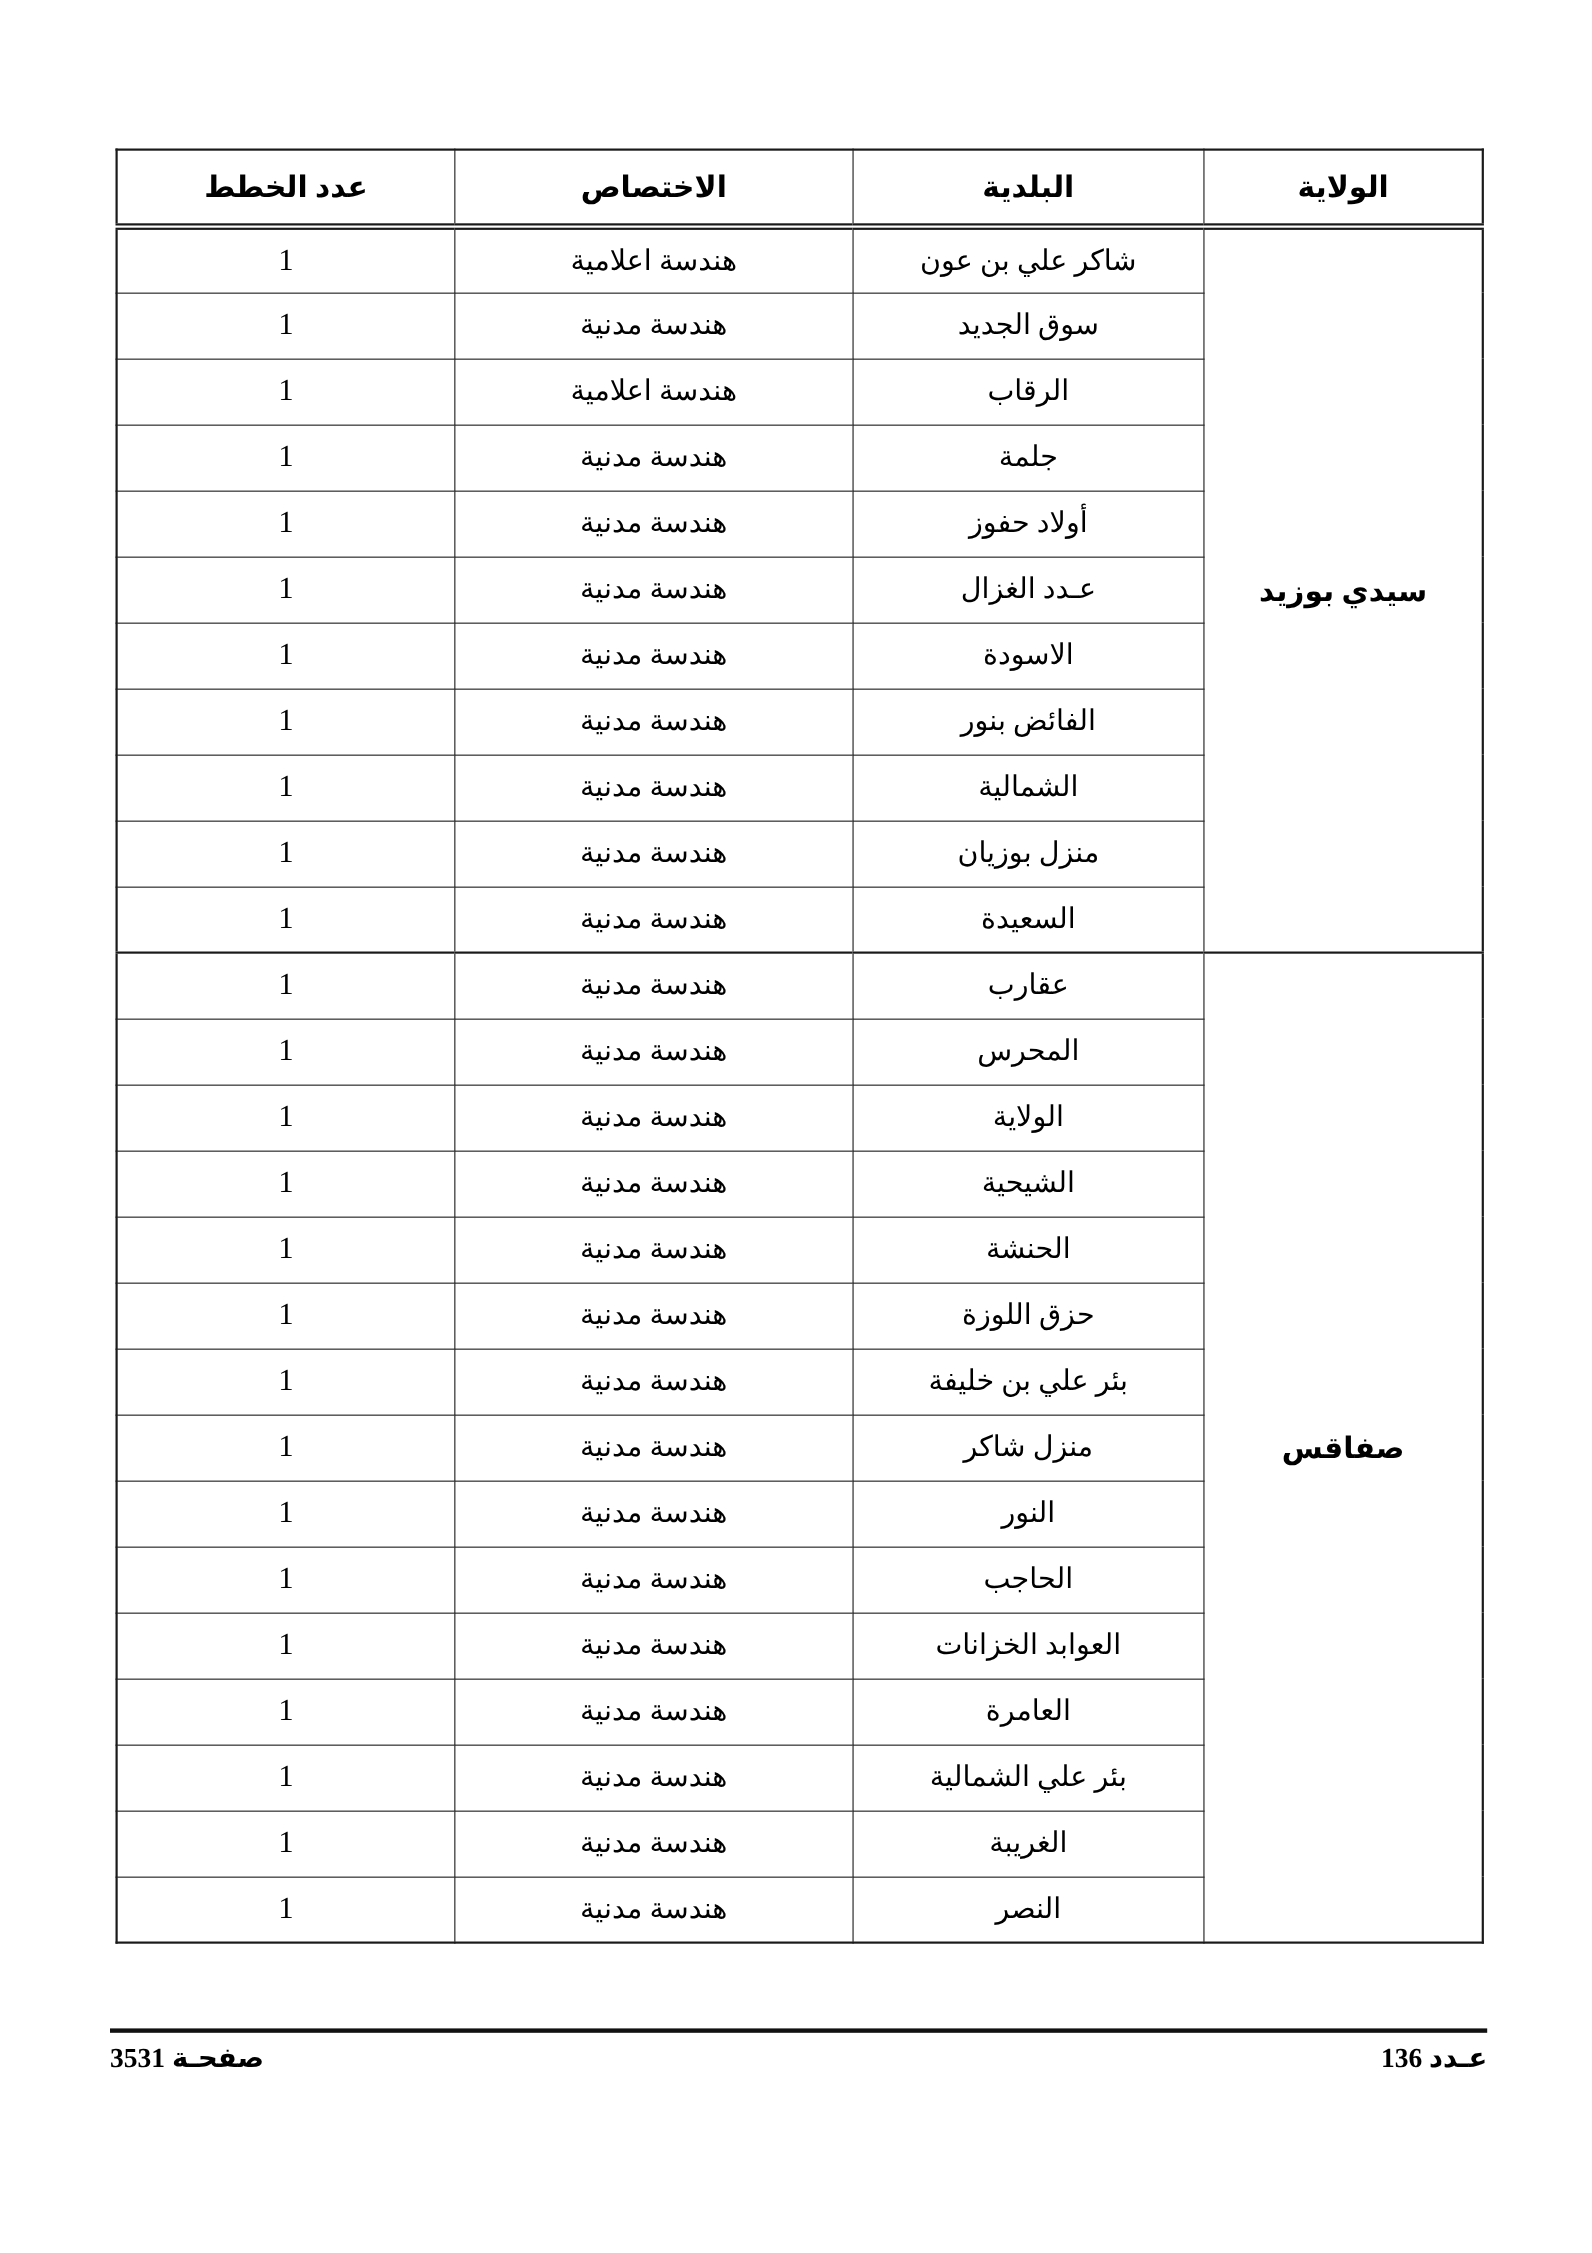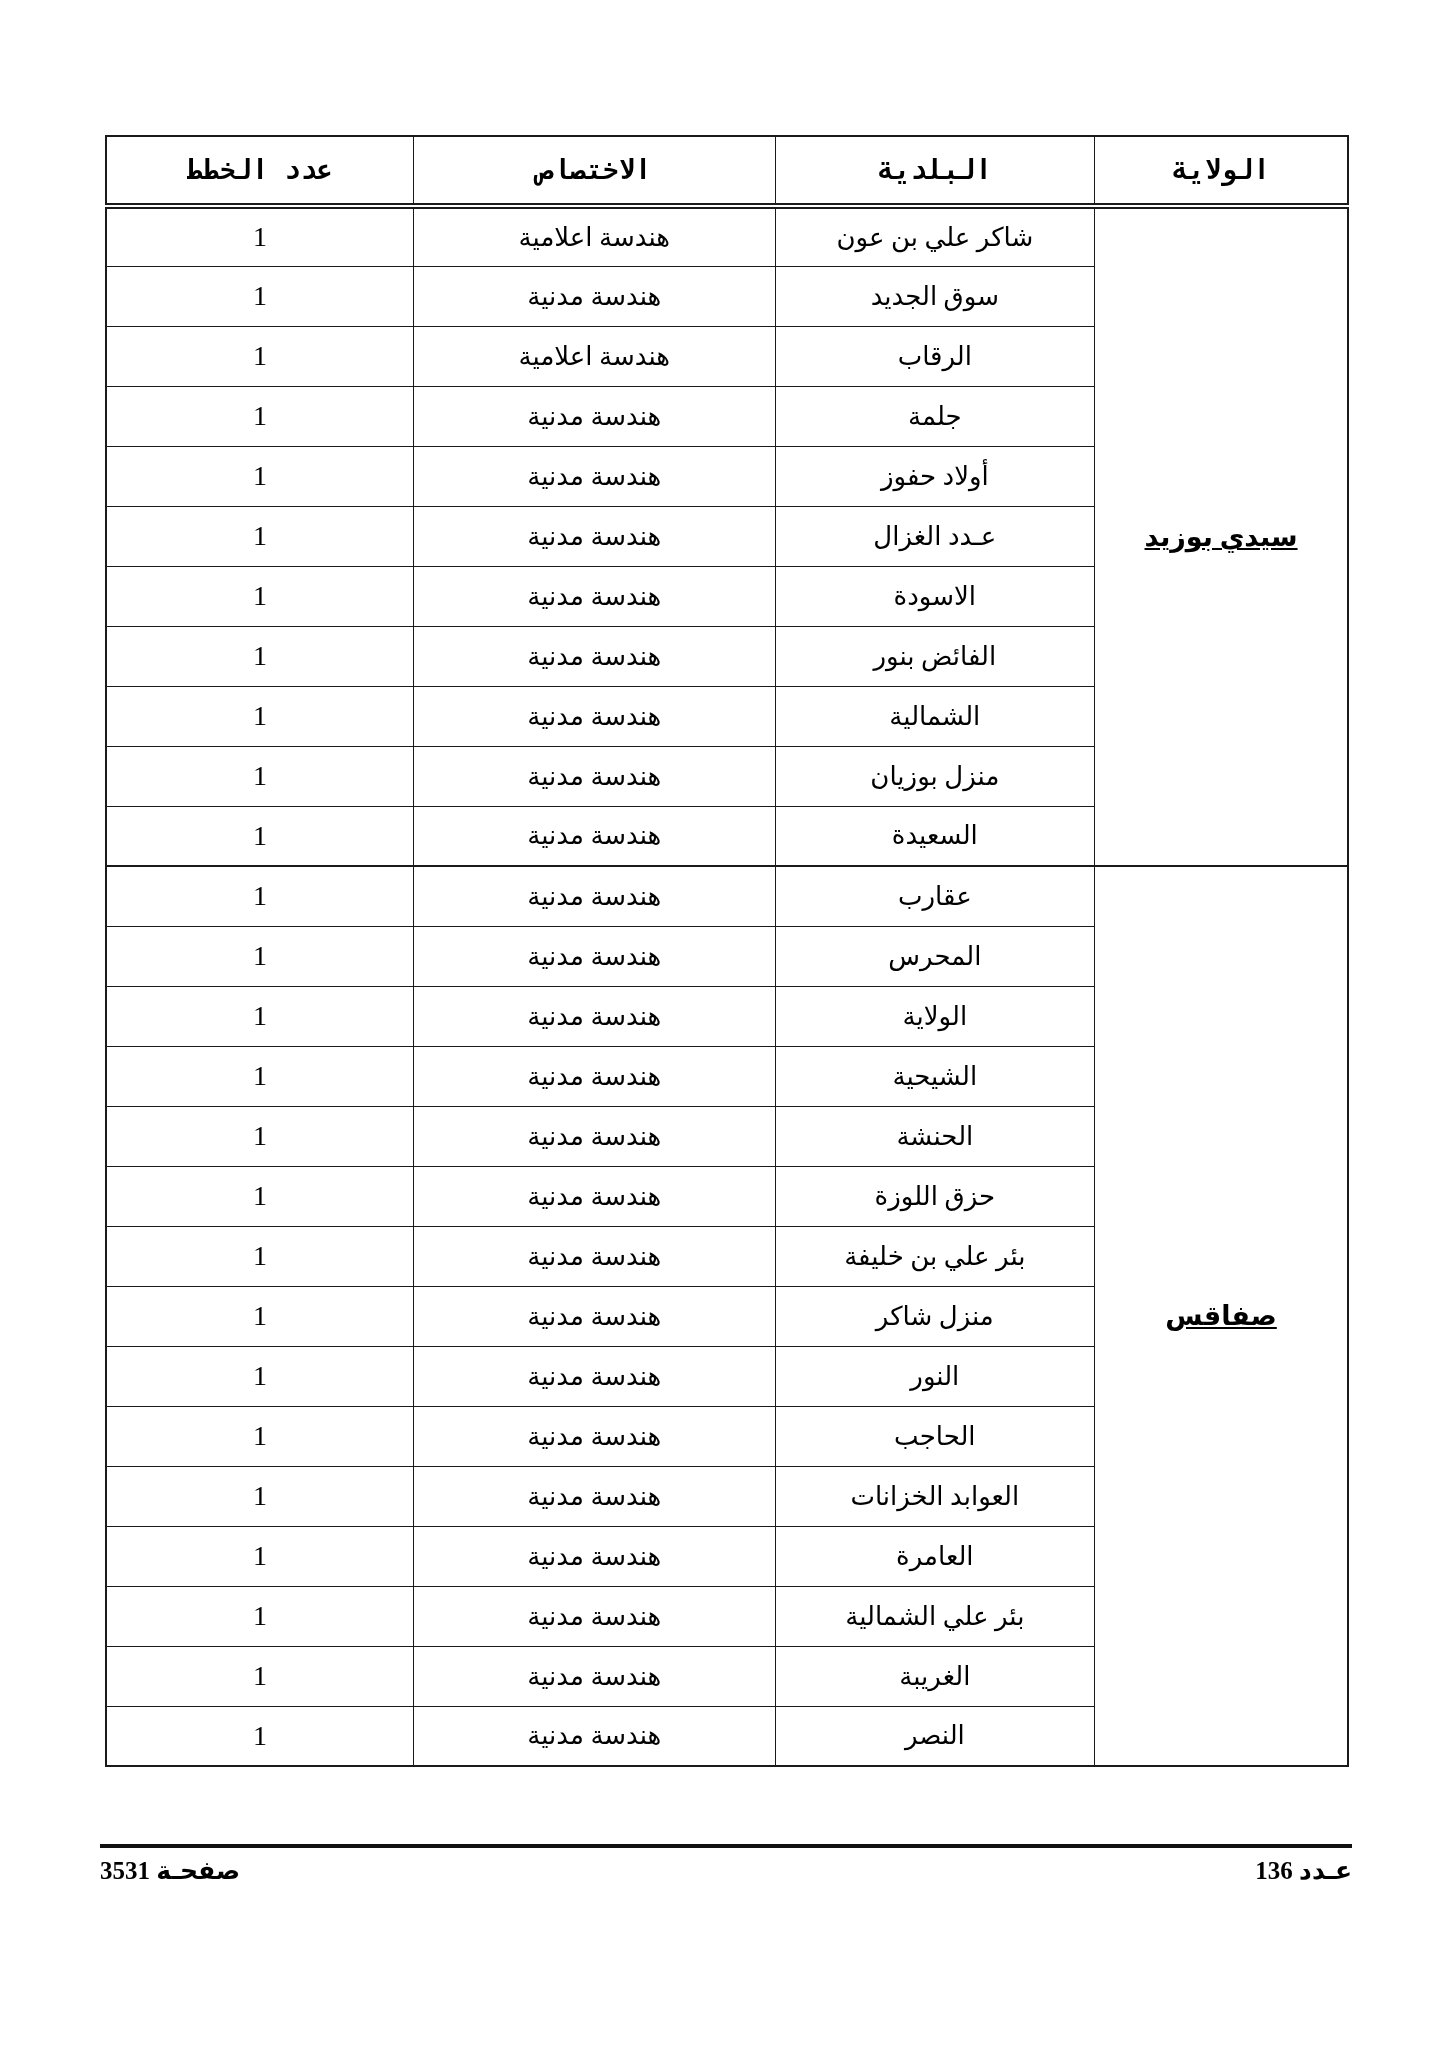--- a/index.html
+++ b/index.html
@@ -33,37 +33,35 @@
   }
   thead tr { height: 70px; }
   tbody tr { height: 60px; }
   th {
     font-weight: bold;
     font-size: 27px;
     text-align: center;
     vertical-align: middle;
     border-bottom: 6px double #1a1a1a !important;
     padding: 0;
-    font-family: Liberation Mono, monospace;
   }
   td {
     font-size: 26px;
     text-align: center;
     vertical-align: middle;
     padding: 0;
     white-space: nowrap;
   }
   td.count {
     font-size: 28px;
     font-family: "Liberation Serif", "DejaVu Serif", serif;
   }
   td.wilaya {
     font-weight: bold;
     font-size: 27px;
-    text-decoration: underline;
   }
   tr.section-start td {
     border-top: 2.5px solid #1a1a1a;
   }
   .footer-rule {
     position: absolute;
     top: 1844px;
     left: 100px;
     width: 1252px;
     height: 4px;

